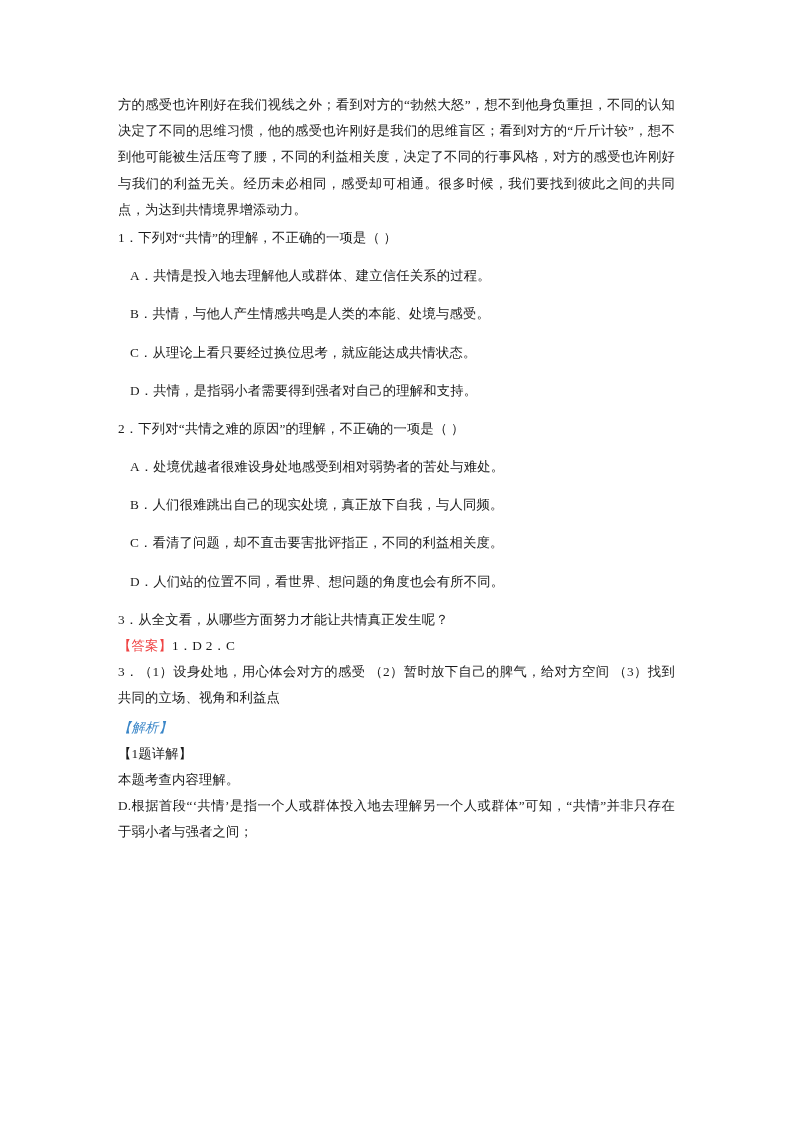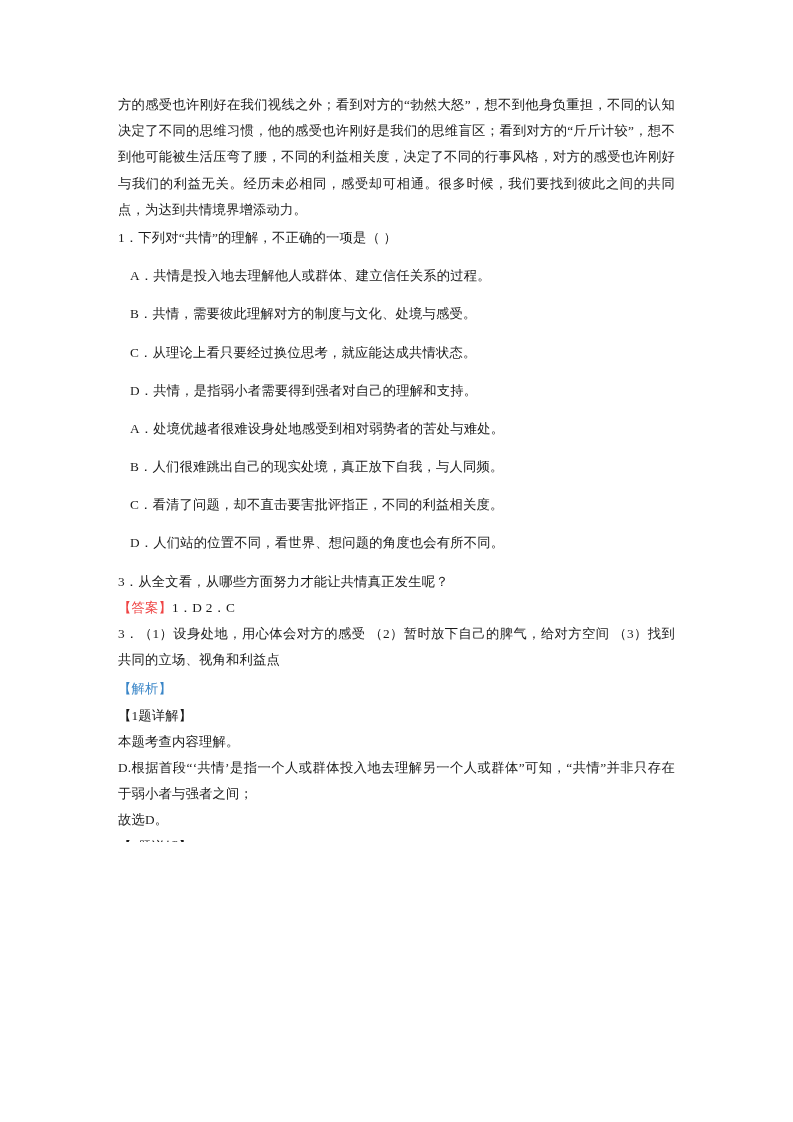--- a/index.html
+++ b/index.html
@@ -45,20 +45,21 @@
   }
   .opt-line {
     margin: 12px;
     line-height: 1.97;
   }
   .answer-tag {
     color: #ef4444;
   }
   .analysis-tag {
     color: #3a86c8;
+    font-style: italic;
   }
   .detail-head {
     margin: 0;
     line-height: 1.97;
   }
   .spacer-sm { height: 3px; }
 </style>
 </head>
 <body>
 
@@ -66,26 +67,27 @@
   <div class="doc">
 
     <div class="para-block">
       <p>方的感受也许刚好在我们视线之外；看到对方的“勃然大怒”，想不到他身负重担，不同的认知决定了不同的思维习惯，他的感受也许刚好是我们的思维盲区；看到对方的“斤斤计较”，想不到他可能被生活压弯了腰，不同的利益相关度，决定了不同的行事风格，对方的感受也许刚好与我们的利益无关。经历未必相同，感受却可相通。很多时候，我们要找到彼此之间的共同点，为达到共情境界增添动力。</p>
     </div>
 
 
     <div>
       <p class="q-line">1．下列对“共情”的理解，不正确的一项是（      ）</p>
       <p class="opt-line">A．共情是投入地去理解他人或群体、建立信任关系的过程。</p>
-      <p class="opt-line">B．共情，需要彼此理解对方的制度与文化、处境与感受。</p>
+      <p class="opt-line">B．共情，与他人产生情感共鸣是人类的本能、处境与感受。</p>
       <p class="opt-line">C．从理论上看只要经过换位思考，就应能达成共情状态。</p>
       <p class="opt-line">D．共情，是指弱小者需要得到强者对自己的理解和支持。</p>
     </div>
 
     <div>
+      <p class="q-line">2．下列对“共情之难的原因”的理解，不正确的一项是（      ）</p>
       <p class="opt-line">A．处境优越者很难设身处地感受到相对弱势者的苦处与难处。</p>
       <p class="opt-line">B．人们很难跳出自己的现实处境，真正放下自我，与人同频。</p>
       <p class="opt-line">C．看清了问题，却不直击要害批评指正，不同的利益相关度。</p>
       <p class="opt-line">D．人们站的位置不同，看世界、想问题的角度也会有所不同。</p>
     </div>
 
     <div>
       <p class="q-line">3．从全文看，从哪些方面努力才能让共情真正发生呢？</p>
     </div>
 

